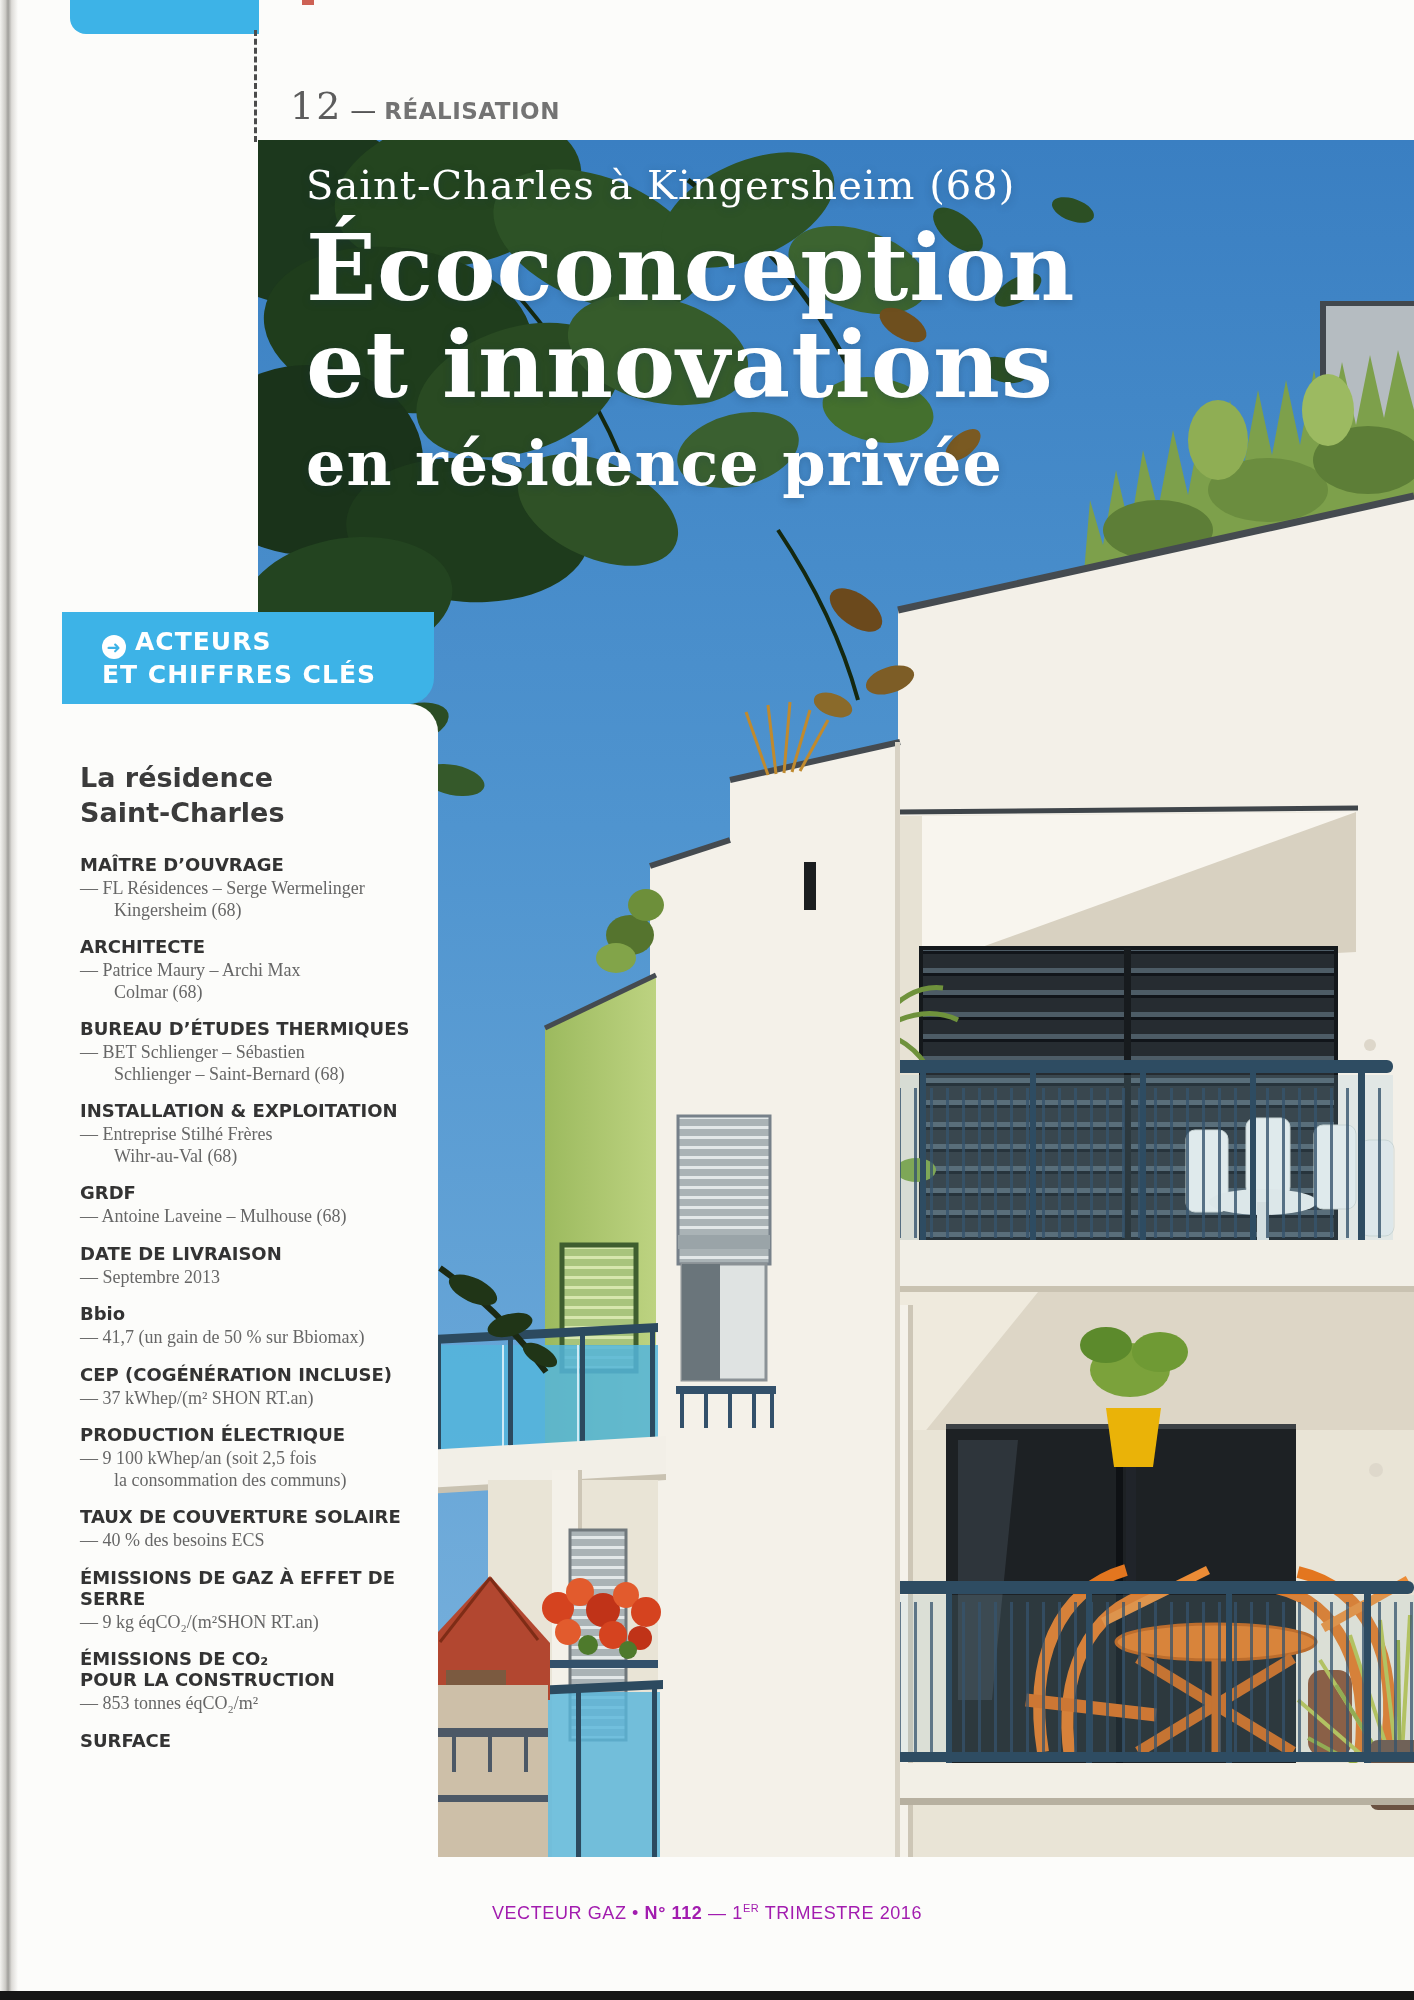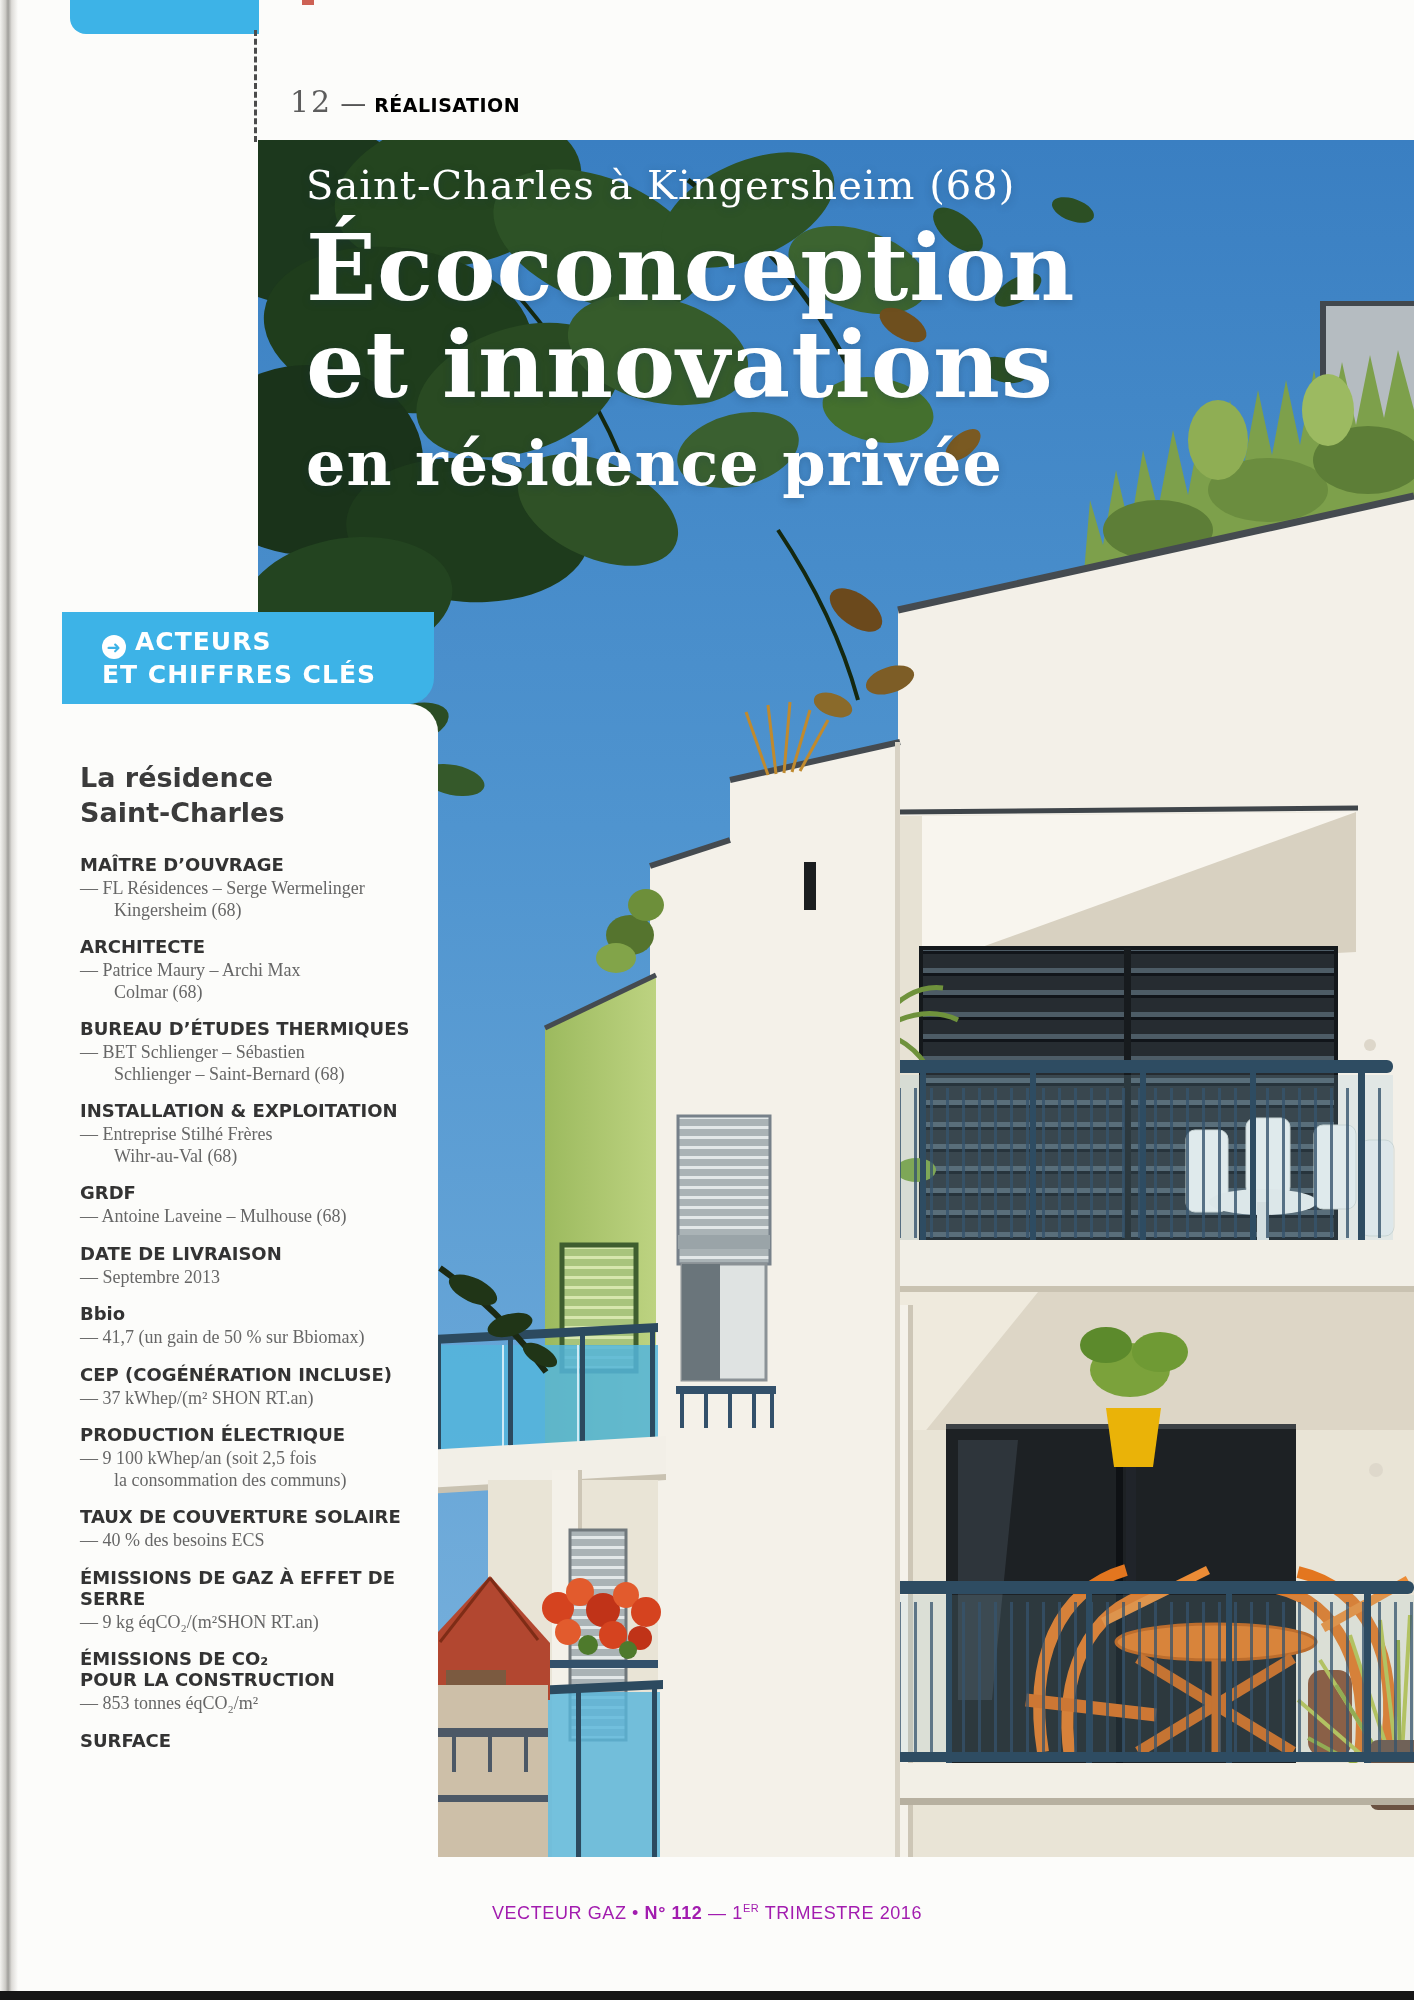--- a/index.html
+++ b/index.html
@@ -8,23 +8,23 @@
   
   .scan-edge{position:absolute;left:0;top:0;width:18px;height:2000px;z-index:9;
     background:linear-gradient(90deg,#f2f1ee 0%,#c4c2bd 30%,#8f8d89 45%,#d8d6d2 65%,#fcfcfa 100%);opacity:.85;}
   .bottom-bar{position:absolute;left:0;top:1991px;width:1414px;height:9px;background:#161616;z-index:9;}
   .crop-tick{position:absolute;left:302px;top:0;width:12px;height:5px;background:#c0392b;opacity:.8;z-index:9;}
   
   .corner-tab{position:absolute;left:70px;top:0;width:189px;height:34px;background:#3db3e7;
     border-radius:0 0 0 16px;z-index:5;}
   .dotted-rule{position:absolute;left:254px;top:30px;height:112px;width:0;border-left:3px dashed #4b4b4b;z-index:5;}
   .page-header{position:absolute;left:290px;top:84px;z-index:5;white-space:nowrap;}
-  .page-num{font-family:"DejaVu Serif","Liberation Serif",serif;font-size:30px;color:#5c5c5c;letter-spacing:2px;}
+  .page-num{font-family:"DejaVu Serif","Liberation Serif",serif;font-size:38px;color:#5c5c5c;letter-spacing:2px;}
   .page-dash{font-size:26px;color:#555;padding:0 8px;}
-  .page-section{font-size:19px;font-weight:bold;color:#000000;letter-spacing:.5px;}
+  .page-section{font-size:23px;font-weight:bold;color:#737373;letter-spacing:.5px;}
   
   .photo{position:absolute;left:258px;top:140px;width:1156px;height:1717px;overflow:hidden;z-index:1;}
   .photo svg{display:block;}
   
   .hero{position:absolute;left:306px;top:162px;z-index:2;color:#fff;
     font-family:"DejaVu Serif","Liberation Serif",serif;text-shadow:0 2px 8px rgba(20,50,80,.28);}
   .hero-kicker{font-size:40px;font-weight:400;letter-spacing:1px;margin-bottom:12px;}
   .hero-big{font-size:92px;line-height:97px;font-weight:bold;letter-spacing:1px;}
   .hero-light{font-size:62px;line-height:100px;font-weight:700;letter-spacing:1px;}
   

